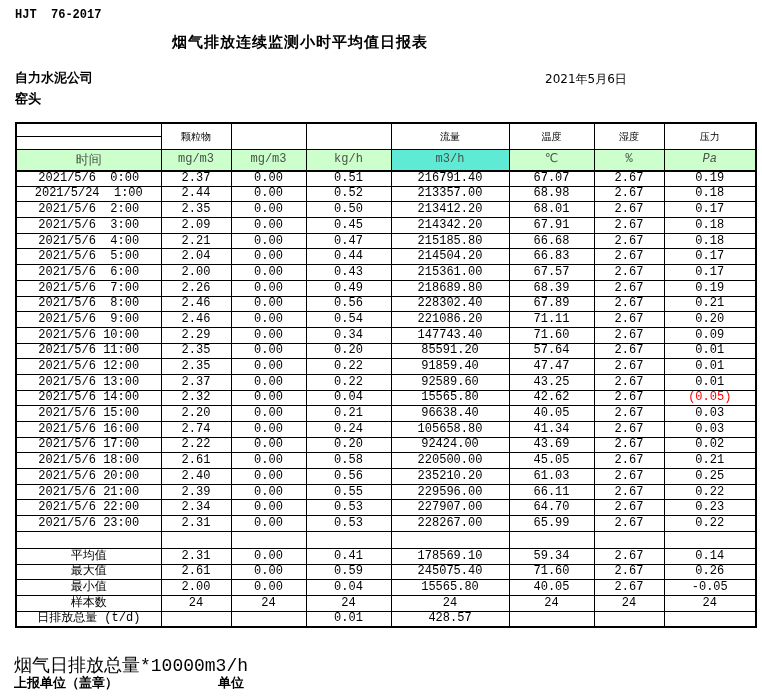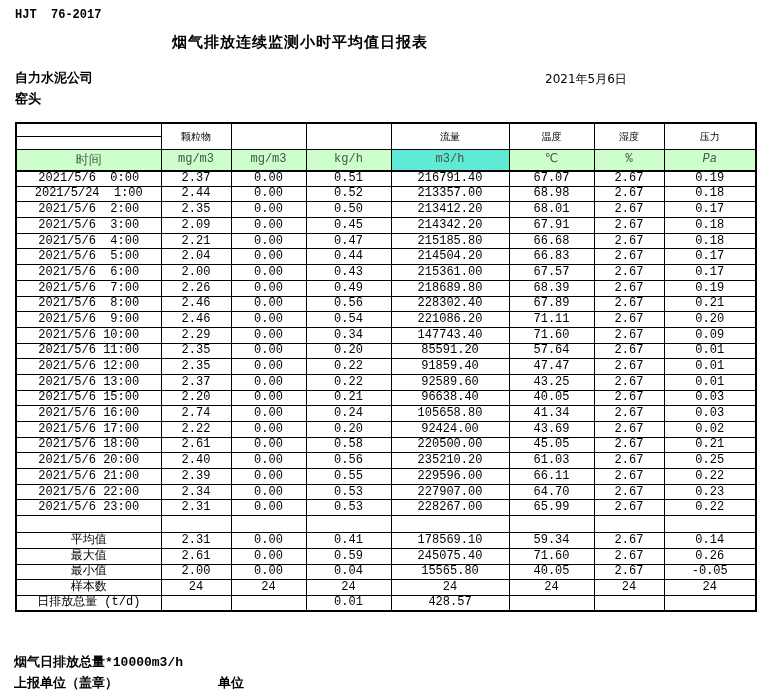--- a/index.html
+++ b/index.html
@@ -60,21 +60,21 @@
     color: #465446;
     border-bottom: 2px solid #000;
   }
   tr.unit-row th.time-head { font-size: 13px; font-family: "DejaVu Sans", sans-serif; }
   tbody tr { height: 15.7px; }
   tbody tr.spacer-row { height: 17px; }
   td.label-cell { font-family: "DejaVu Sans", sans-serif; font-size: 13px; }
   td.label-left { text-align: left; padding-left: 4px; }
   .footer-note {
     position: absolute; left: 14px; top: 653px;
-    font-size: 13px; font-weight: bold;
+    font-size: 18px; font-weight: normal;
     font-family: "Liberation Mono", "DejaVu Sans", monospace;
   }
   .sign-row {
     position: absolute; left: 14px; top: 674px;
     font-size: 13px; font-weight: bold; width: 500px;
   }
   .sign-row .unit-label { position: absolute; left: 204px; top: 0; }
 </style>
 </head>
 <body>
@@ -253,20 +253,30 @@
         <td>2021/5/6 13:00</td>
         <td>2.37</td>
         <td>0.00</td>
         <td>0.22</td>
         <td>92589.60</td>
         <td>43.25</td>
         <td>2.67</td>
         <td>0.01</td>
       </tr>
       <tr>
+        <td>2021/5/6 14:00</td>
+        <td>2.32</td>
+        <td>0.00</td>
+        <td>0.04</td>
+        <td>15565.80</td>
+        <td>42.62</td>
+        <td>2.67</td>
+        <td style="color: rgb(255, 0, 0);">(0.05)</td>
+      </tr>
+      <tr>
         <td>2021/5/6 15:00</td>
         <td>2.20</td>
         <td>0.00</td>
         <td>0.21</td>
         <td>96638.40</td>
         <td>40.05</td>
         <td>2.67</td>
         <td>0.03</td>
       </tr>
       <tr>

